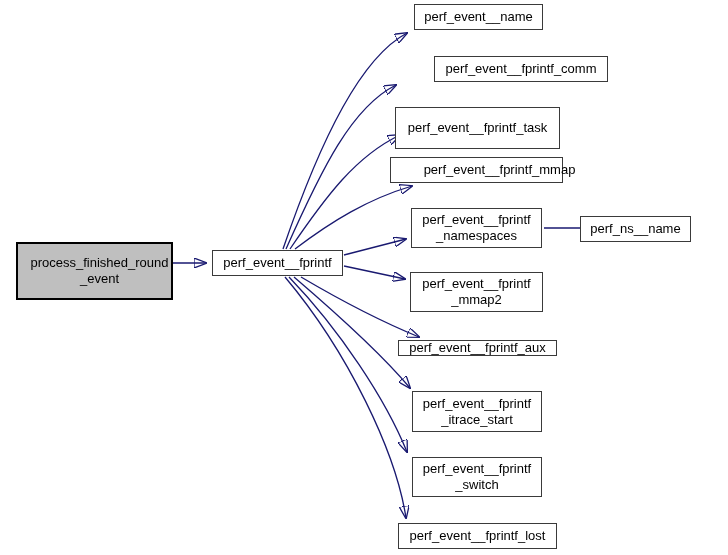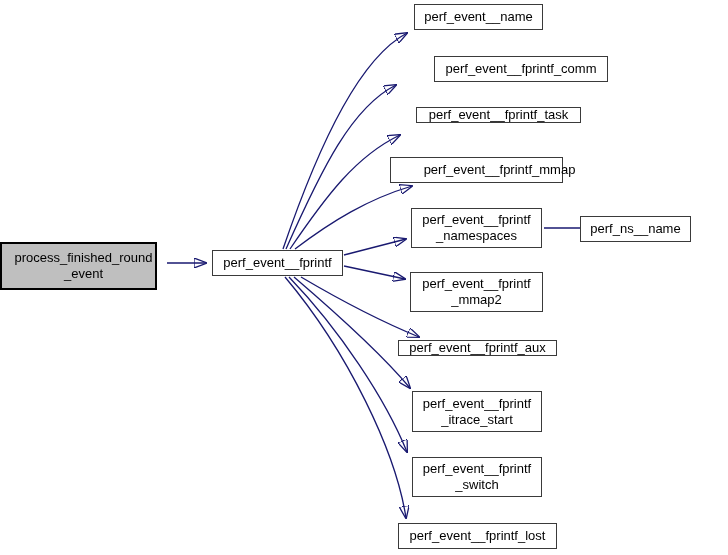--- a/index.html
+++ b/index.html
@@ -41,25 +41,25 @@
     text-align: center;
     white-space: pre-line;
     cursor: pointer;
   }
   .node.highlight {
     background: #bfbfbf;
     border: 2px solid #000000;
     cursor: default;
   }
   
-  .n-process   { left: 0;   top: 242px; width: 157px; height: 48px; padding-left: 10px; }
+  .n-process   { left: 16px;   top: 242px; width: 157px; height: 58px; padding-left: 10px; }
   .n-fprintf   { left: 212px; top: 250px; width: 131px; height: 26px; }
   .n-name      { left: 414px; top: 4px;   width: 129px; height: 26px; }
   .n-comm      { left: 391px; top: 56px;  width: 174px; height: 26px; margin-left: 43px; }
-  .n-task      { left: 416px; top: 107px; width: 165px; height: 16px; }
+  .n-task      { left: 395px; top: 107px; width: 165px; height: 42px; }
   .n-mmap      { left: 390px; top: 157px; width: 173px; height: 26px; padding-left: 46px; }
   .n-namespaces{ left: 411px; top: 208px; width: 131px; height: 40px; }
   .n-mmap2     { left: 410px; top: 272px; width: 133px; height: 40px; }
   .n-aux       { left: 398px; top: 340px; width: 159px; height: 16px; }
   .n-itrace    { left: 412px; top: 391px; width: 130px; height: 41px; }
   .n-switch    { left: 412px; top: 457px; width: 130px; height: 40px; }
   .n-lost      { left: 398px; top: 523px; width: 159px; height: 26px; }
   .n-nsname    { left: 580px; top: 216px; width: 111px; height: 26px; }
 </style>
 </head>

